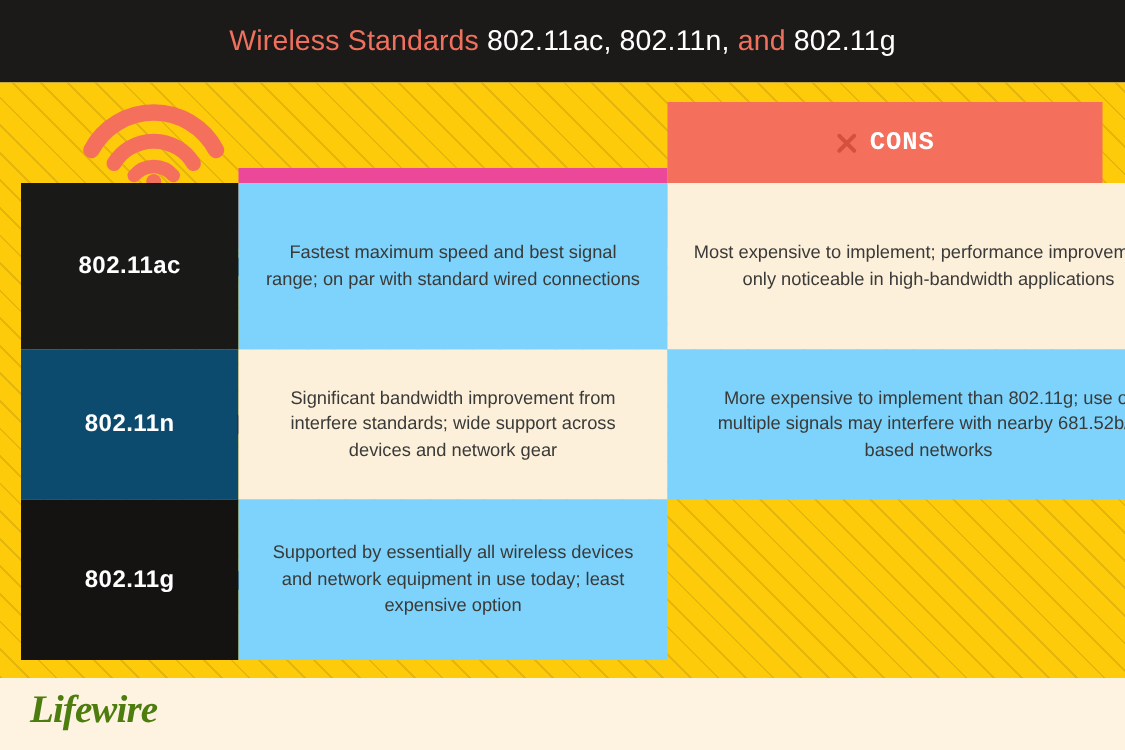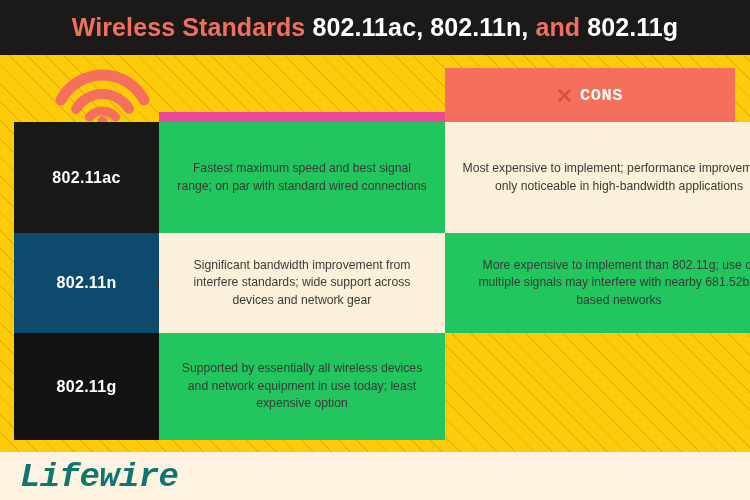--- a/index.html
+++ b/index.html
@@ -10,21 +10,21 @@
   }
   #page{position:relative;width:750px;height:500px;overflow:hidden;}
 
   
   .topbar{
     position:absolute;left:0;top:0;width:750px;height:55px;
     background:#1c1a18;
     display:flex;align-items:center;justify-content:center;
   }
   .title{
-    font-size:25px;font-weight:bold;letter-spacing:.1px;
+    font-size:19px;font-weight:normal;letter-spacing:.1px;
     white-space:nowrap;
   }
   .title .accent{color:#f0705e;}
   .title .plain{color:#ffffff;}
 
   
   .yellowband{
     position:absolute;left:0;top:55px;width:750px;height:397px;
     background-color:#fdcb0a;
     background-image:repeating-linear-gradient(
@@ -79,36 +79,36 @@
   .cell p{
     margin:0;text-align:center;font-size:12.2px;line-height:17.5px;
     color:#3a3a38;
   }
   .cell.pros{left:145px;width:286px;}
   .cell.cons{left:431px;width:348px;}
 
   .bg-dark1{background:#191917;}
   .bg-dark2{background:#0c4a6e;}
   .bg-dark3{background:#141311;}
-  .bg-white{background:#22c55e;}
+  .bg-white{background:#7dd3fc;}
   .bg-cream{background:#fdf0db;}
   .ar-dark1{border-left:8px solid #191917;}
   .ar-dark2{border-left:8px solid #32312b;}
   .ar-dark3{border-left:8px solid #141311;}
 
   
   .footer{
     position:absolute;left:0;top:452px;width:750px;height:48px;
     background:#fdf3e0;
   }
   .logo{
     position:absolute;left:20px;top:6px;
-    font-family:Liberation Mono, monospace;
-    font-size:34px;font-weight:bold;font-style:italic;
-    color:#0f766e;letter-spacing:-.6px;
+    font-family:Liberation Serif, serif;
+    font-size:26px;font-weight:bold;font-style:italic;
+    color:#4d7c0f;letter-spacing:-.6px;
   }
 </style>
 </head>
 <body>
 
 <div id="page">
 
   <div class="topbar">
     <div class="title"><span class="accent">Wireless Standards </span><span class="plain">802.11ac, 802.11n, </span><span class="accent">and </span><span class="plain">802.11g</span></div>
   </div>

